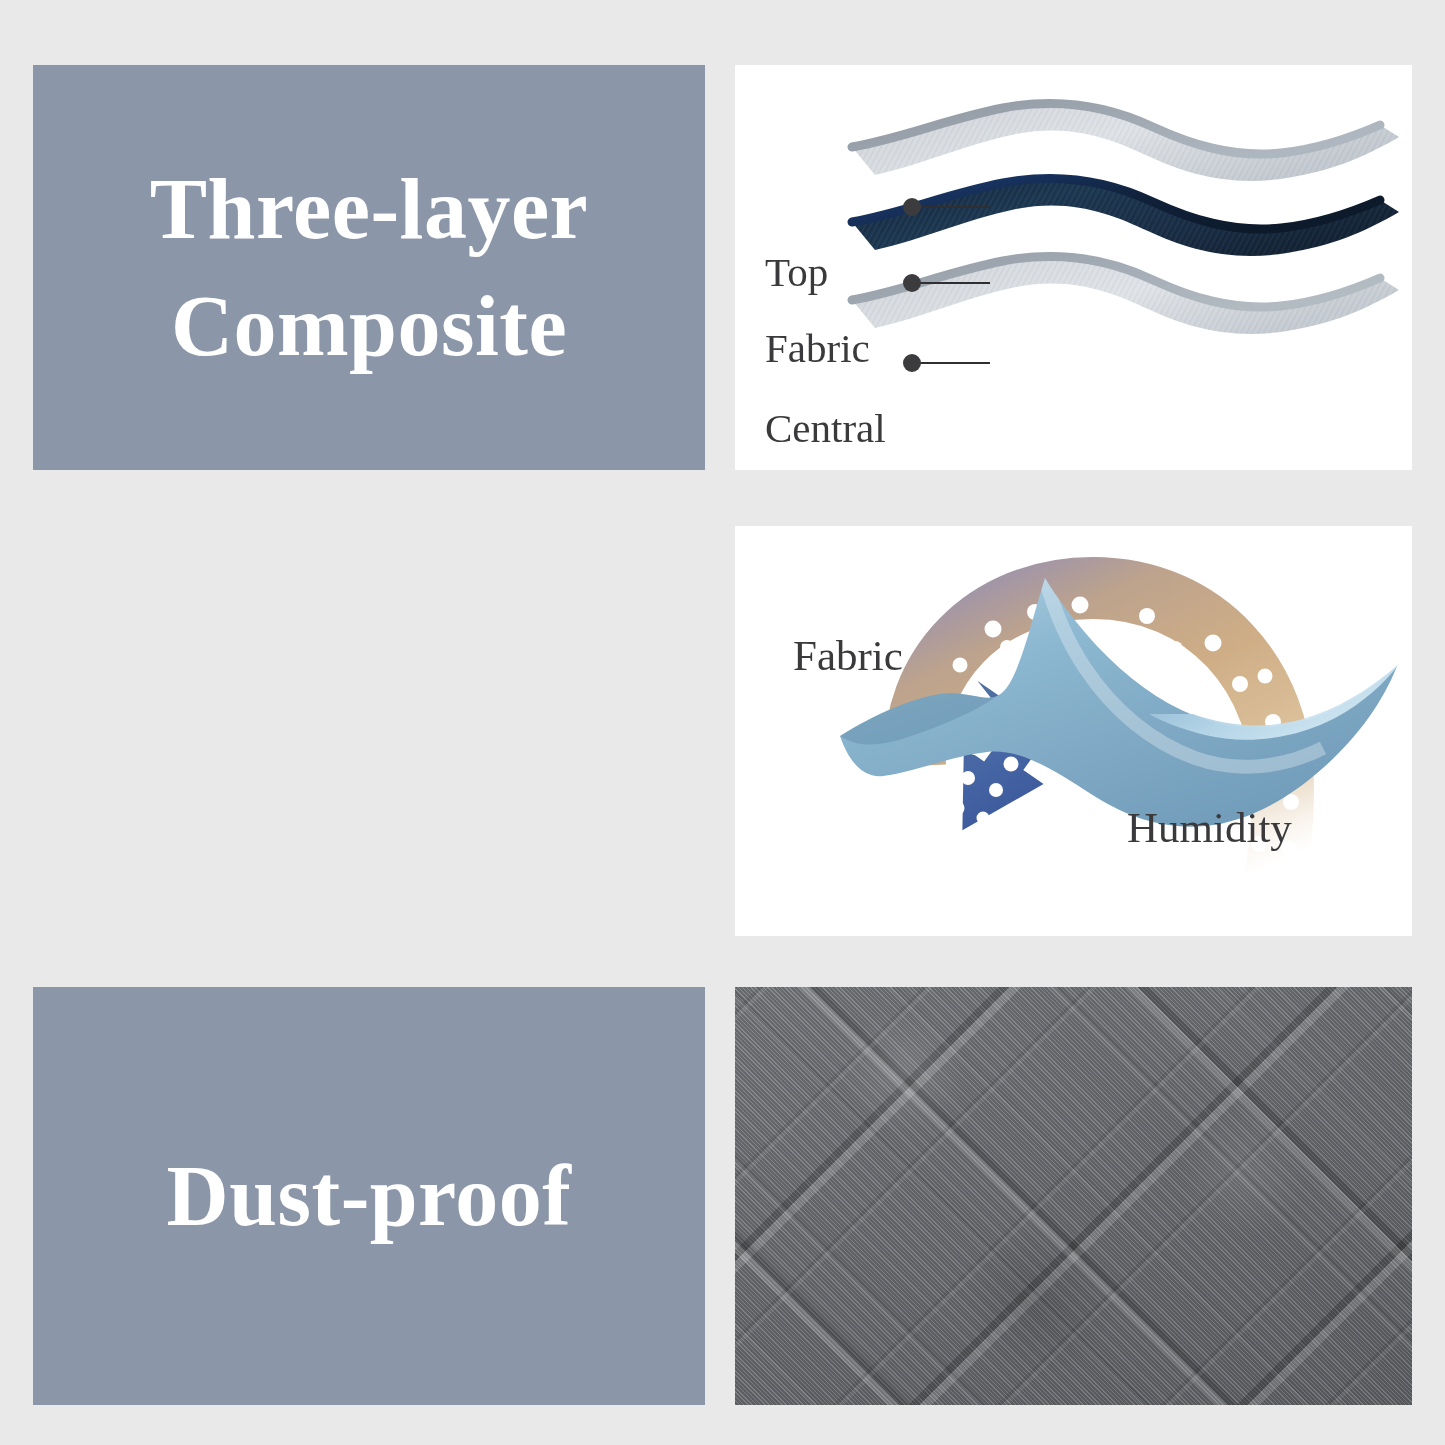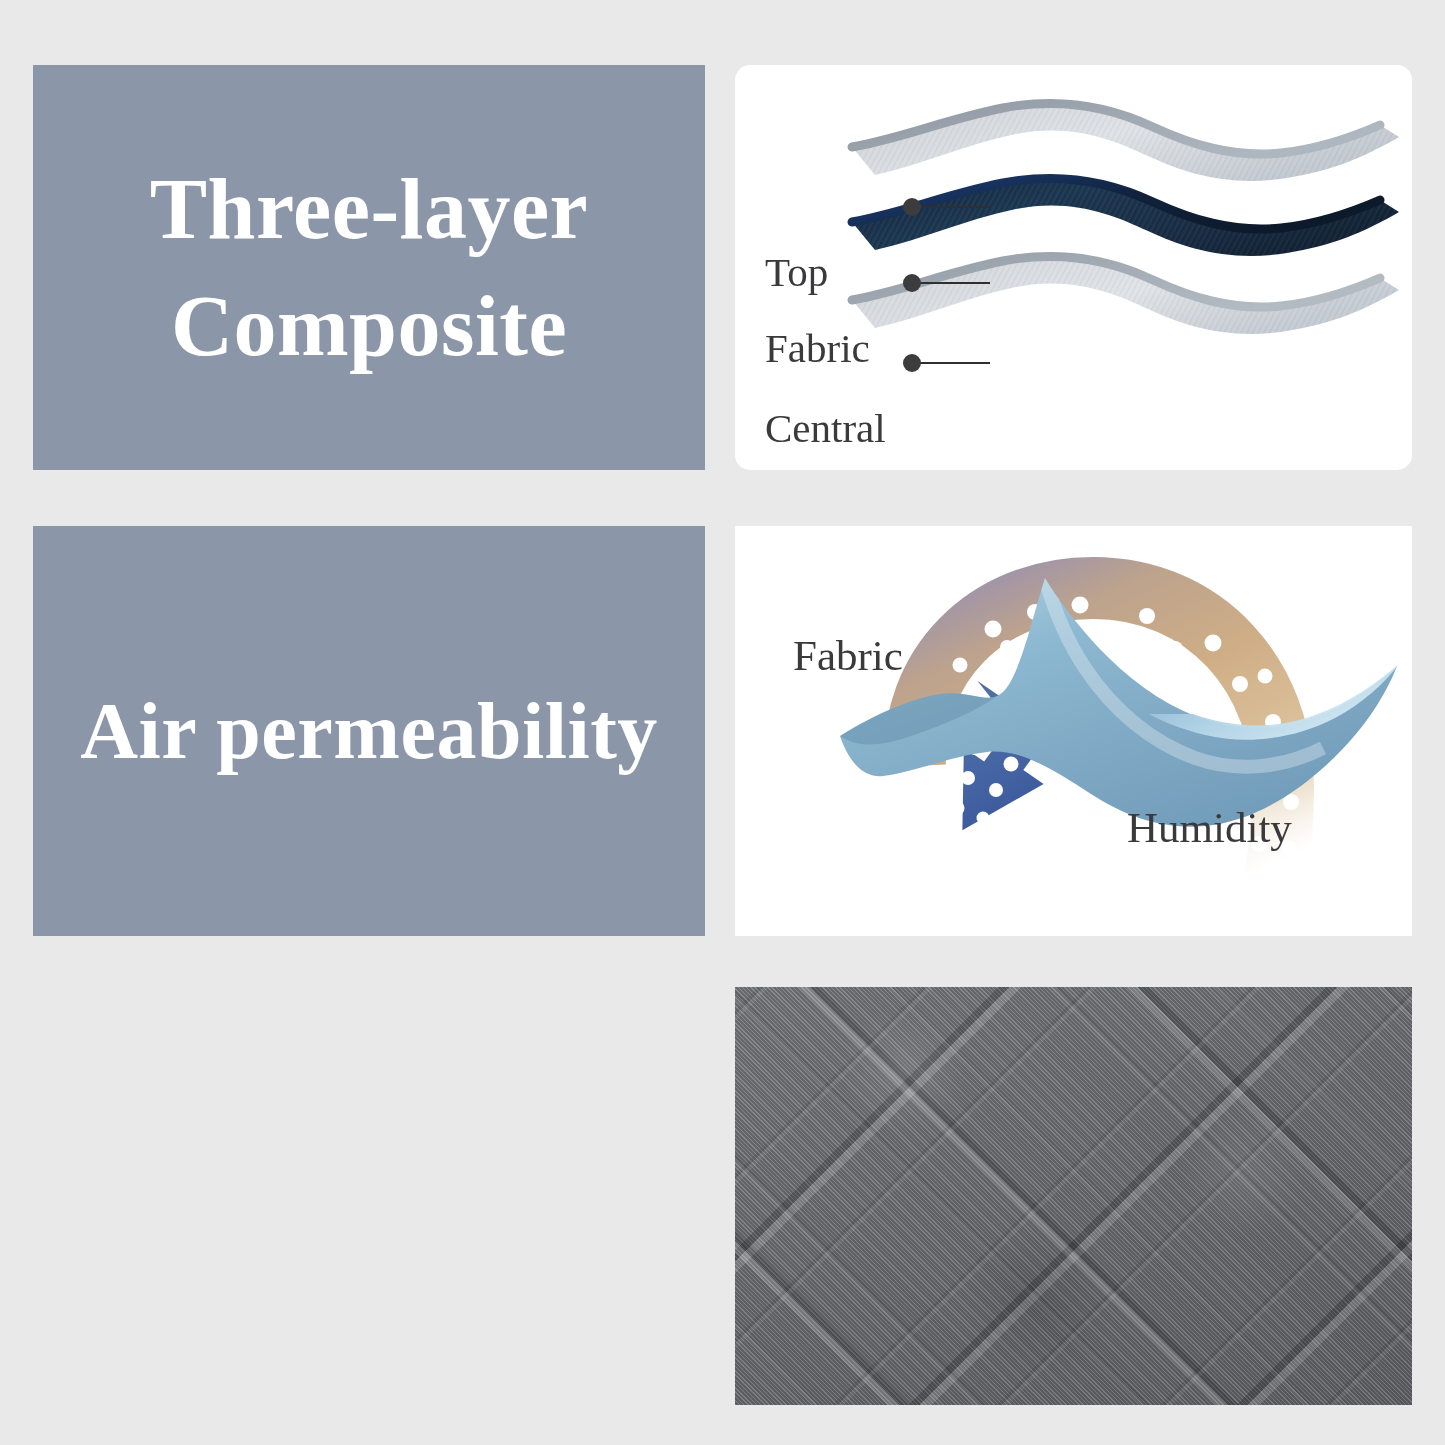--- a/index.html
+++ b/index.html
@@ -125,21 +125,21 @@
 </head>
 <body>
 
 <div id="page">
 
   <div class="panel panel-text" style="left:33px; top:65px; width:672px; height:405px;">
     <div class="headline two-line">Three-layer
 Composite</div>
   </div>
 
-  <div class="panel panel-white" style="left:735px; top:65px; width:677px; height:405px;border-radius:15px;">
+  <div class="panel panel-white" style="left:735px; top:65px; width:677px; height:405px;">
 
     <div class="layer-stage">
 
       <svg class="layer-svg" width="677" height="405" viewBox="0 0 677 405">
         <defs>
           <linearGradient id="gTop" x1="0" y1="0" x2="1" y2="0.45">
             <stop offset="0%" stop-color="#b9c0c8"></stop>
             <stop offset="22%" stop-color="#d5d9de"></stop>
             <stop offset="55%" stop-color="#dfe2e6"></stop>
             <stop offset="100%" stop-color="#c4cad1"></stop>
@@ -250,23 +250,20 @@
           <circle cx="177" cy="298" r="9" fill="#3c3c3e"></circle>
         </g>
       </svg>
 
       <div class="diagram-label" style="left:30px; top:183px;">Top</div>
       <div class="diagram-label" style="left:30px; top:259px;">Fabric</div>
       <div class="diagram-label" style="left:30px; top:339px;">Central</div>
     </div>
   </div>
 
-  <div class="panel panel-text" style="left:33px; top:526px; width:672px; height:410px;">
-    <div class="headline wide">Air permeability</div>
-  </div>
 
   <div class="panel panel-white" style="left:735px; top:526px; width:677px; height:410px;">
 
     <div class="layer-stage">
 
       <svg class="layer-svg" width="677" height="410" viewBox="0 0 677 410">
         <defs>
           <linearGradient id="gCloth" x1="0.15" y1="0" x2="0.85" y2="1">
             <stop offset="0%" stop-color="#a9cde0"></stop>
             <stop offset="28%" stop-color="#8db8d1"></stop>
@@ -389,20 +386,23 @@
         <g>
           <path d="M236,258 L276,238 L261,300 L222,318 Z" fill="url(#gArrow)" opacity="0.0"></path>
         </g>
       </svg>
 
       <div class="diagram-label" style="left:58px; top:105px; font-size:43px;">Fabric</div>
       <div class="diagram-label" style="left:392px; top:277px; font-size:43px;">Humidity</div>
     </div>
   </div>
 
+  <div class="panel panel-text" style="left:33px; top:987px; width:672px; height:418px;">
+    <div class="headline one-line">Dust-proof</div>
+  </div>
 
   <div class="panel swatch" style="left:735px; top:987px; width:677px; height:418px;">
     <div class="swatch-weave"></div>
     <div class="swatch-diamond"></div>
     <div class="swatch-diamond2"></div>
     <div class="swatch-shade"></div>
   </div>
 
 </div>
 

